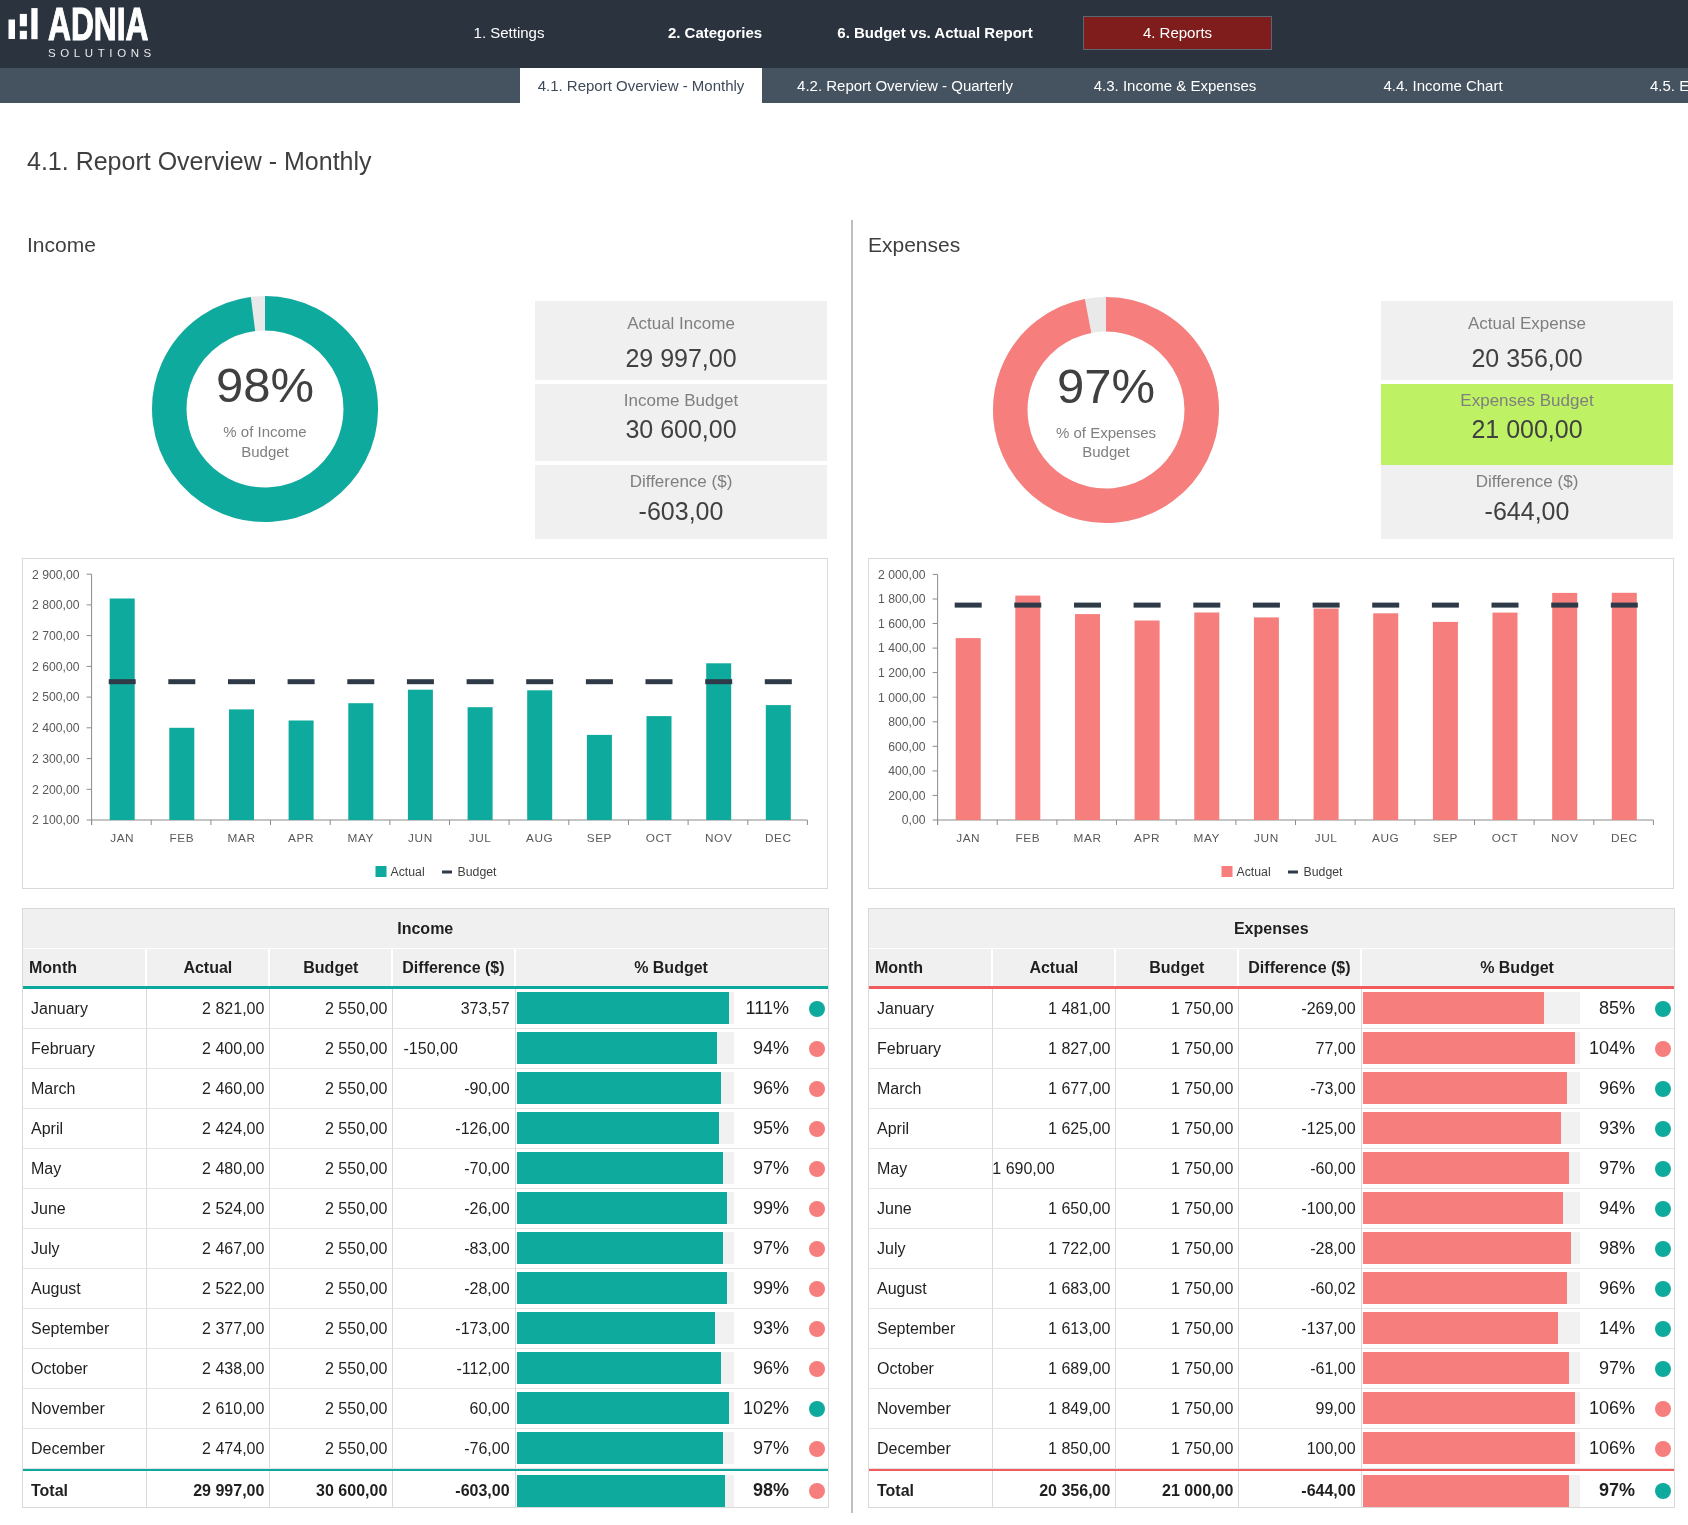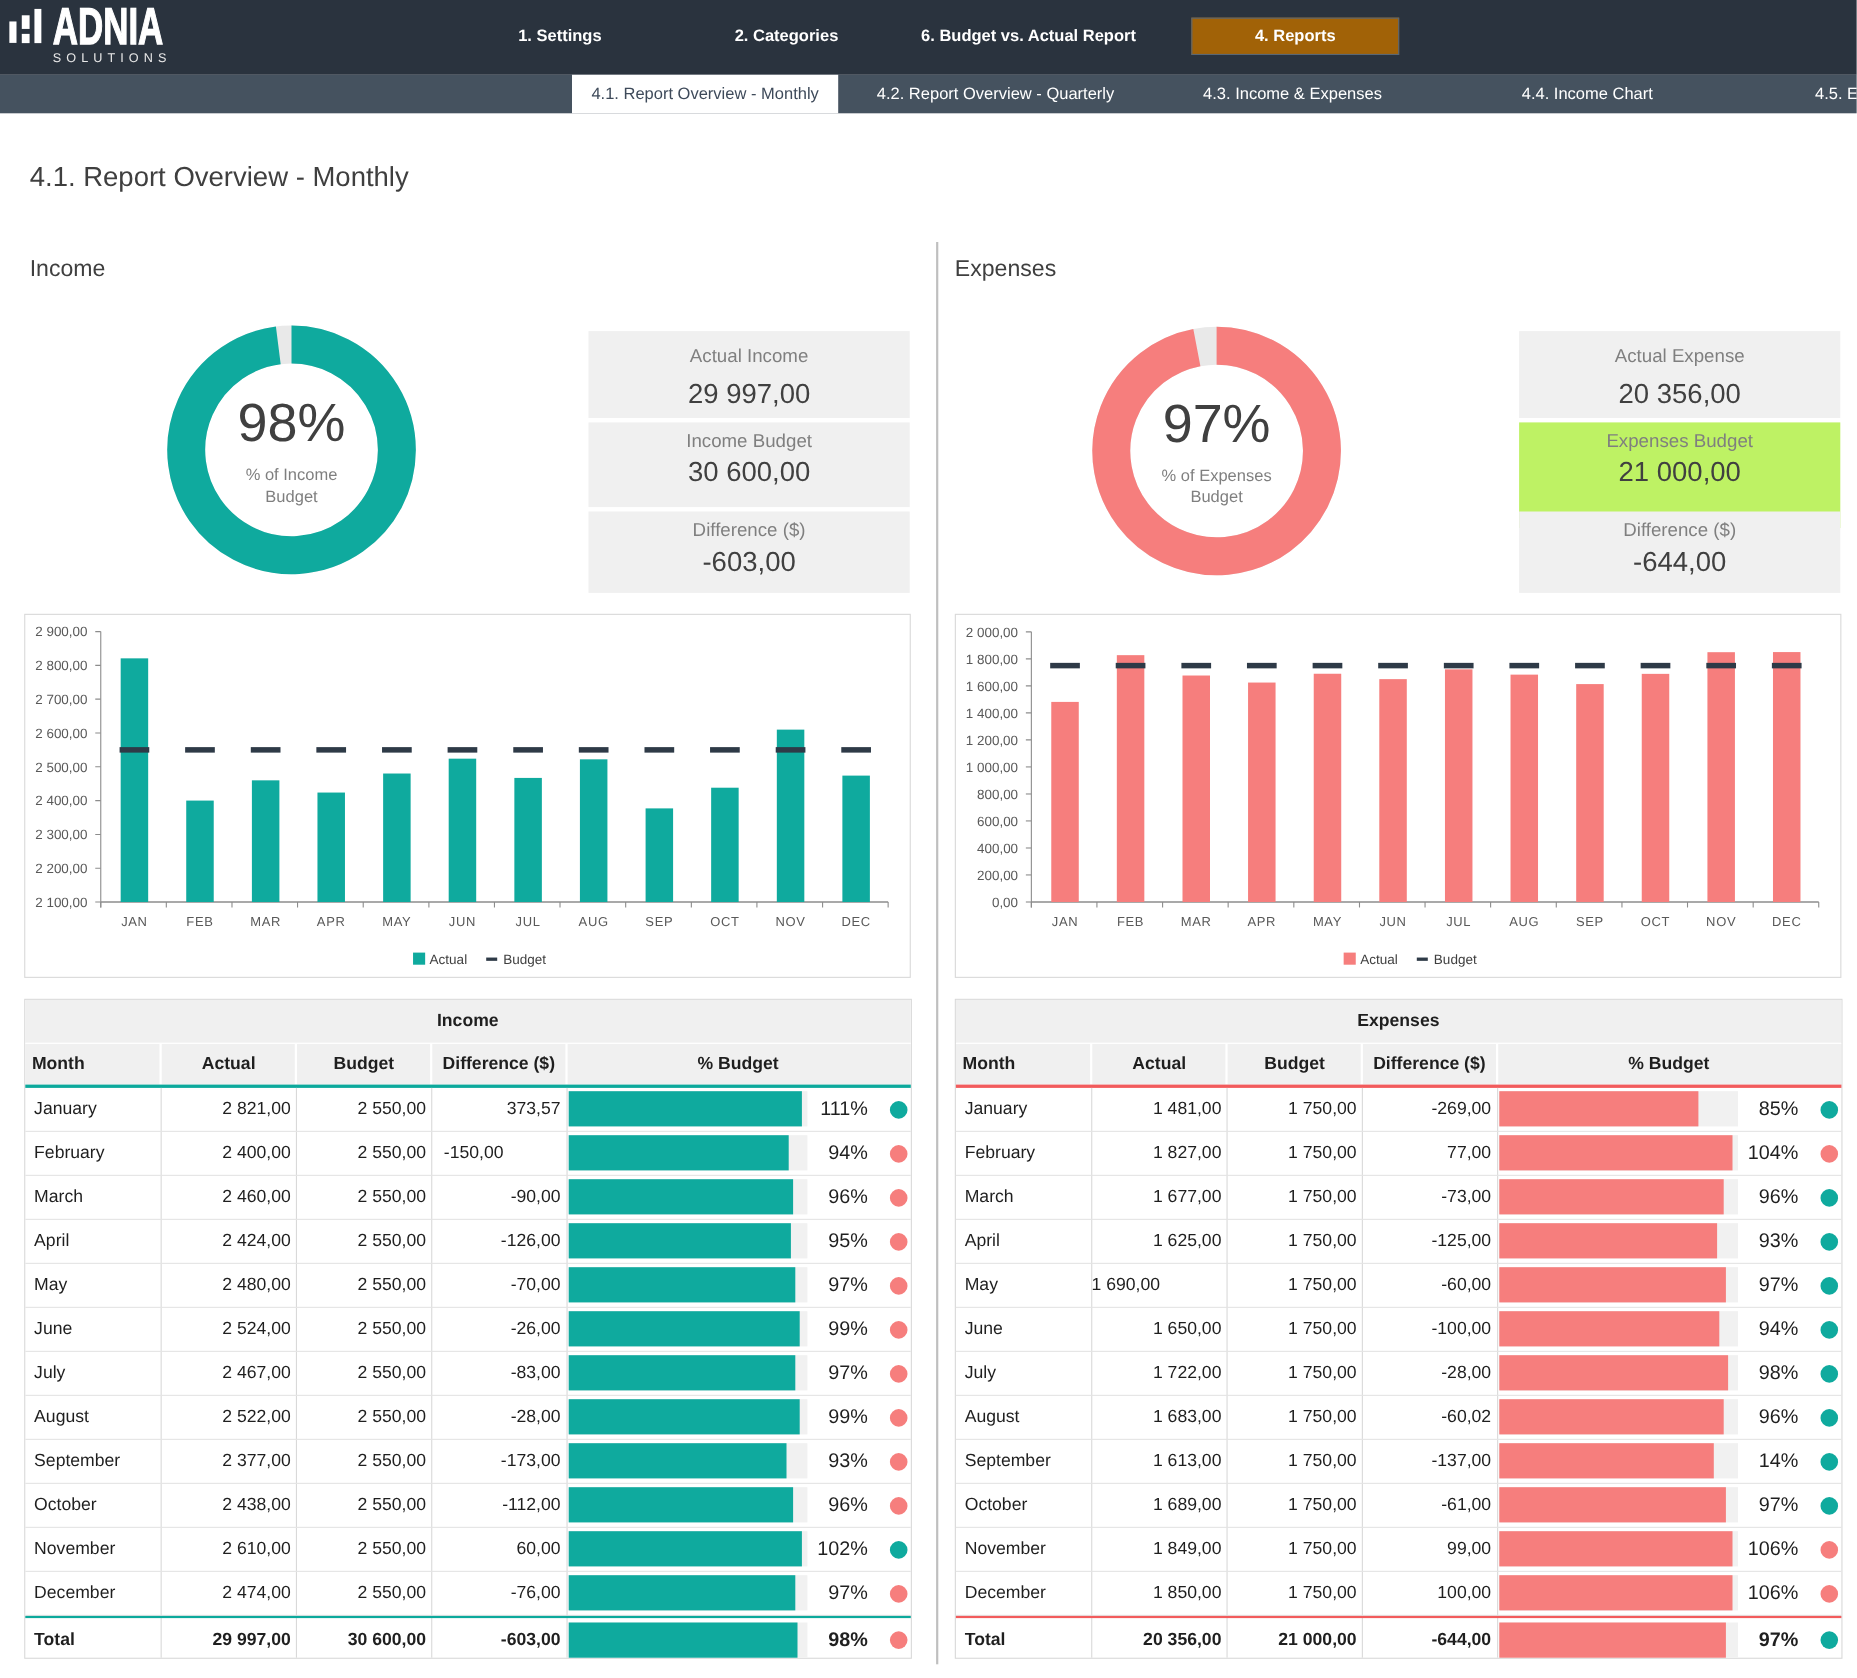--- a/index.html
+++ b/index.html
@@ -5,24 +5,24 @@
 </style></head><body>
 <div style="position:absolute;left:0;top:0;width:1688px;height:68px;background:#2A333E"></div>
 <svg style="position:absolute;left:0;top:0" width="200" height="68" viewBox="0 0 200 68">
 <rect x="8.5" y="19.5" width="6.5" height="19.5" fill="#fff"></rect>
 <rect x="19.8" y="13.9" width="7.1" height="12.4" fill="#fff"></rect>
 <rect x="19.8" y="30.8" width="7.1" height="8.4" fill="#fff"></rect>
 <rect x="31.3" y="8.1" width="6.3" height="31.1" fill="#fff"></rect>
 </svg>
 <div style="position:absolute;left:48px;top:-4px;width:150px;font-size:47px;font-weight:bold;color:#fff;-webkit-text-stroke:1.2px #fff;transform:scaleX(0.675);transform-origin:0 0;letter-spacing:0px">ADNIA</div>
 <div style="position:absolute;left:48px;top:47px;font-size:11.5px;color:#E8E8E8;letter-spacing:4.6px">SOLUTIONS</div>
-<div style="position:absolute;left:359px;top:24px;width:300px;text-align:center;font-size:15px;font-weight:bold;color:#fff">1. Settings</div>
+<div style="position:absolute;left:359px;top:24px;width:300px;text-align:center;font-size:15px;font-weight:normal;color:#fff">1. Settings</div>
 <div style="position:absolute;left:565px;top:24px;width:300px;text-align:center;font-size:15px;font-weight:bold;color:#fff">2. Categories</div>
 <div style="position:absolute;left:785px;top:24px;width:300px;text-align:center;font-size:15px;font-weight:bold;color:#fff">6. Budget vs. Actual Report</div>
-<div style="position:absolute;left:1083px;top:16px;width:189px;height:34px;background:#a16207;border:1px solid #5A6773;box-sizing:border-box;text-align:center;line-height:32px;font-size:15px;font-weight:bold;color:#fff">4. Reports</div>
+<div style="position:absolute;left:1083px;top:16px;width:189px;height:34px;background:#7f1d1d;border:1px solid #5A6773;box-sizing:border-box;text-align:center;line-height:32px;font-size:15px;font-weight:normal;color:#fff">4. Reports</div>
 <div style="position:absolute;left:0;top:68px;width:1688px;height:35px;background:#45525F"></div>
 <div style="position:absolute;left:520px;top:68px;width:242px;height:35px;background:#fff;text-align:center;line-height:35px;font-size:15px;color:#3E4A5A">4.1. Report Overview - Monthly</div>
 <div style="position:absolute;left:755px;top:68px;width:300px;text-align:center;line-height:35px;font-size:15px;color:#fff">4.2. Report Overview - Quarterly</div>
 <div style="position:absolute;left:1025px;top:68px;width:300px;text-align:center;line-height:35px;font-size:15px;color:#fff">4.3. Income &amp; Expenses</div>
 <div style="position:absolute;left:1293px;top:68px;width:300px;text-align:center;line-height:35px;font-size:15px;color:#fff">4.4. Income Chart</div>
 <div style="position:absolute;left:1650px;top:68px;width:38px;line-height:35px;font-size:15px;color:#fff;overflow:hidden;white-space:nowrap">4.5. Expenses Chart</div>
 <div style="position:absolute;left:27px;top:147px;font-size:25px;color:#3F3F3F">4.1. Report Overview - Monthly</div>
 <div style="position:absolute;left:851px;top:220px;width:1.5px;height:1293px;background:#BFBFBF"></div>
 <div style="position:absolute;left:27px;top:233px;font-size:21px;color:#3F3F3F">Income</div>
 <div style="position:absolute;left:868px;top:233px;font-size:21px;color:#3F3F3F">Expenses</div>

